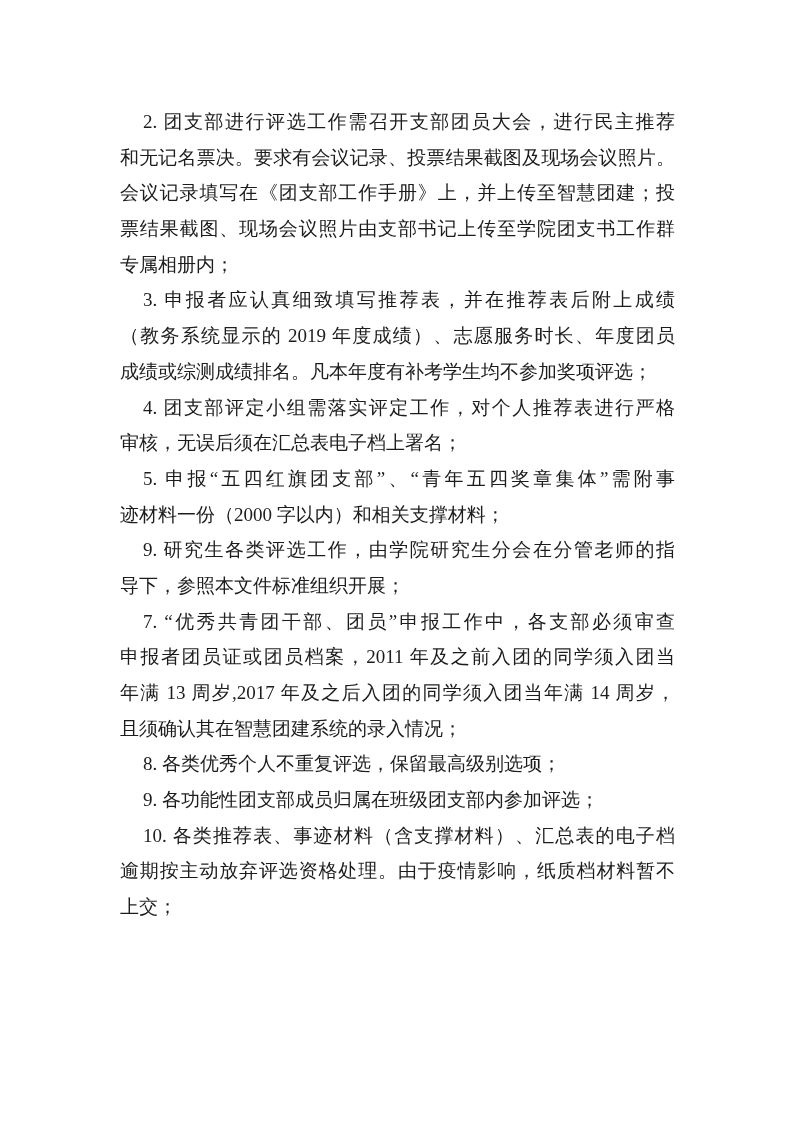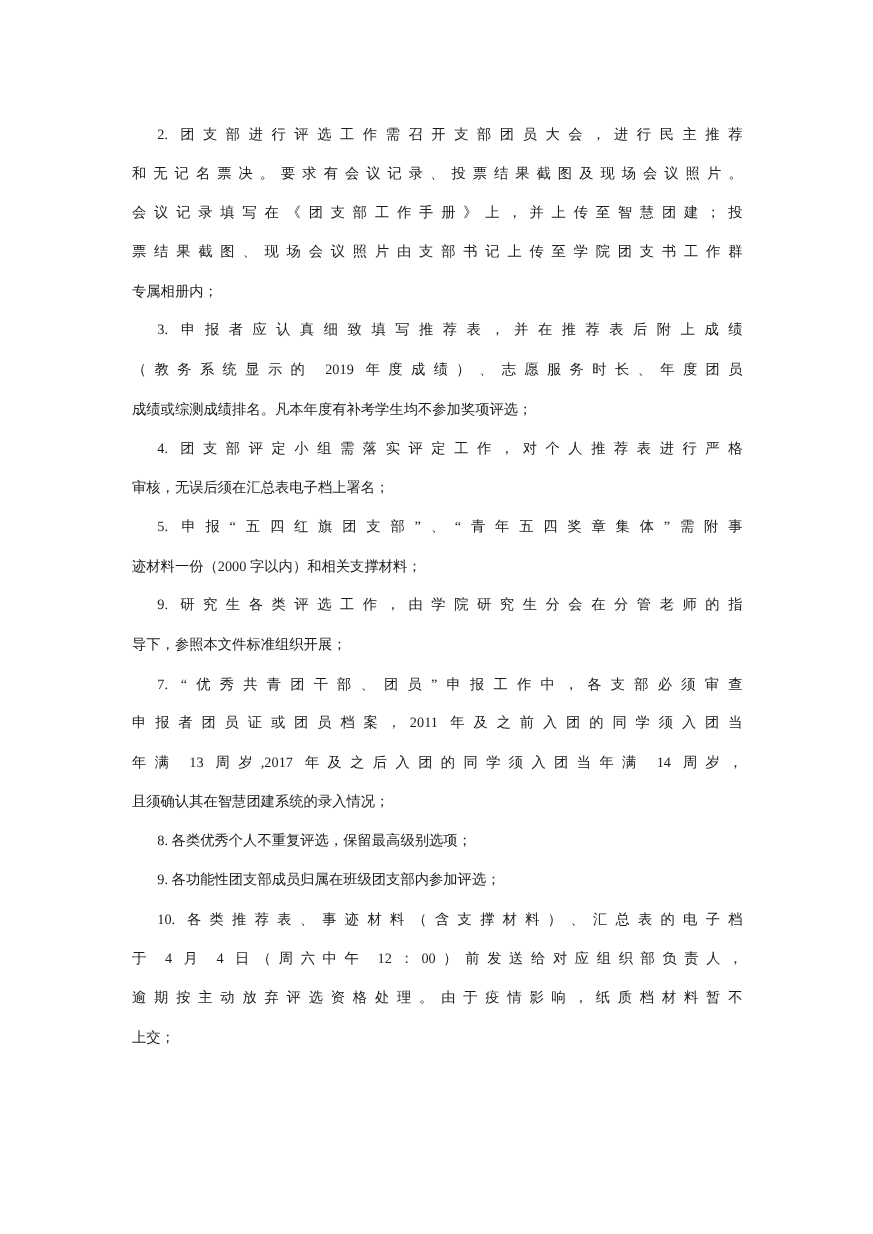--- a/index.html
+++ b/index.html
@@ -12,21 +12,21 @@
     width: 794px;
     height: 1122px;
     background: #ffffff;
     overflow: hidden;
   }
   .doc-content {
     position: absolute;
     left: 120px;
     top: 104px;
     width: 555px;
-    font-size: 13px;
+    font-size: 19px;
     line-height: 35.7px;
     color: #1c1c1c;
   }
   .para { margin: 0; }
   .line {
     height: 35.7px;
     white-space: nowrap;
     text-align: justify;
     text-align-last: justify;
   }
@@ -69,18 +69,17 @@
         <div class="line para-last">且须确认其在智慧团建系统的录入情况；</div>
       </div>
       <div class="para">
         <div class="line para-first para-last">8. 各类优秀个人不重复评选，保留最高级别选项；</div>
       </div>
       <div class="para">
         <div class="line para-first para-last">9. 各功能性团支部成员归属在班级团支部内参加评选；</div>
       </div>
       <div class="para">
         <div class="line para-first">10. 各类推荐表、事迹材料（含支撑材料）、汇总表的电子档</div>
-        <div class="line">于 4 月 4 日（周六中午 12：00）前发送给对应组织部负责人，</div>
         <div class="line">逾期按主动放弃评选资格处理。由于疫情影响，纸质档材料暂不</div>
         <div class="line para-last">上交；</div>
       </div>
     </div>
 </div>
 
 </body></html>

